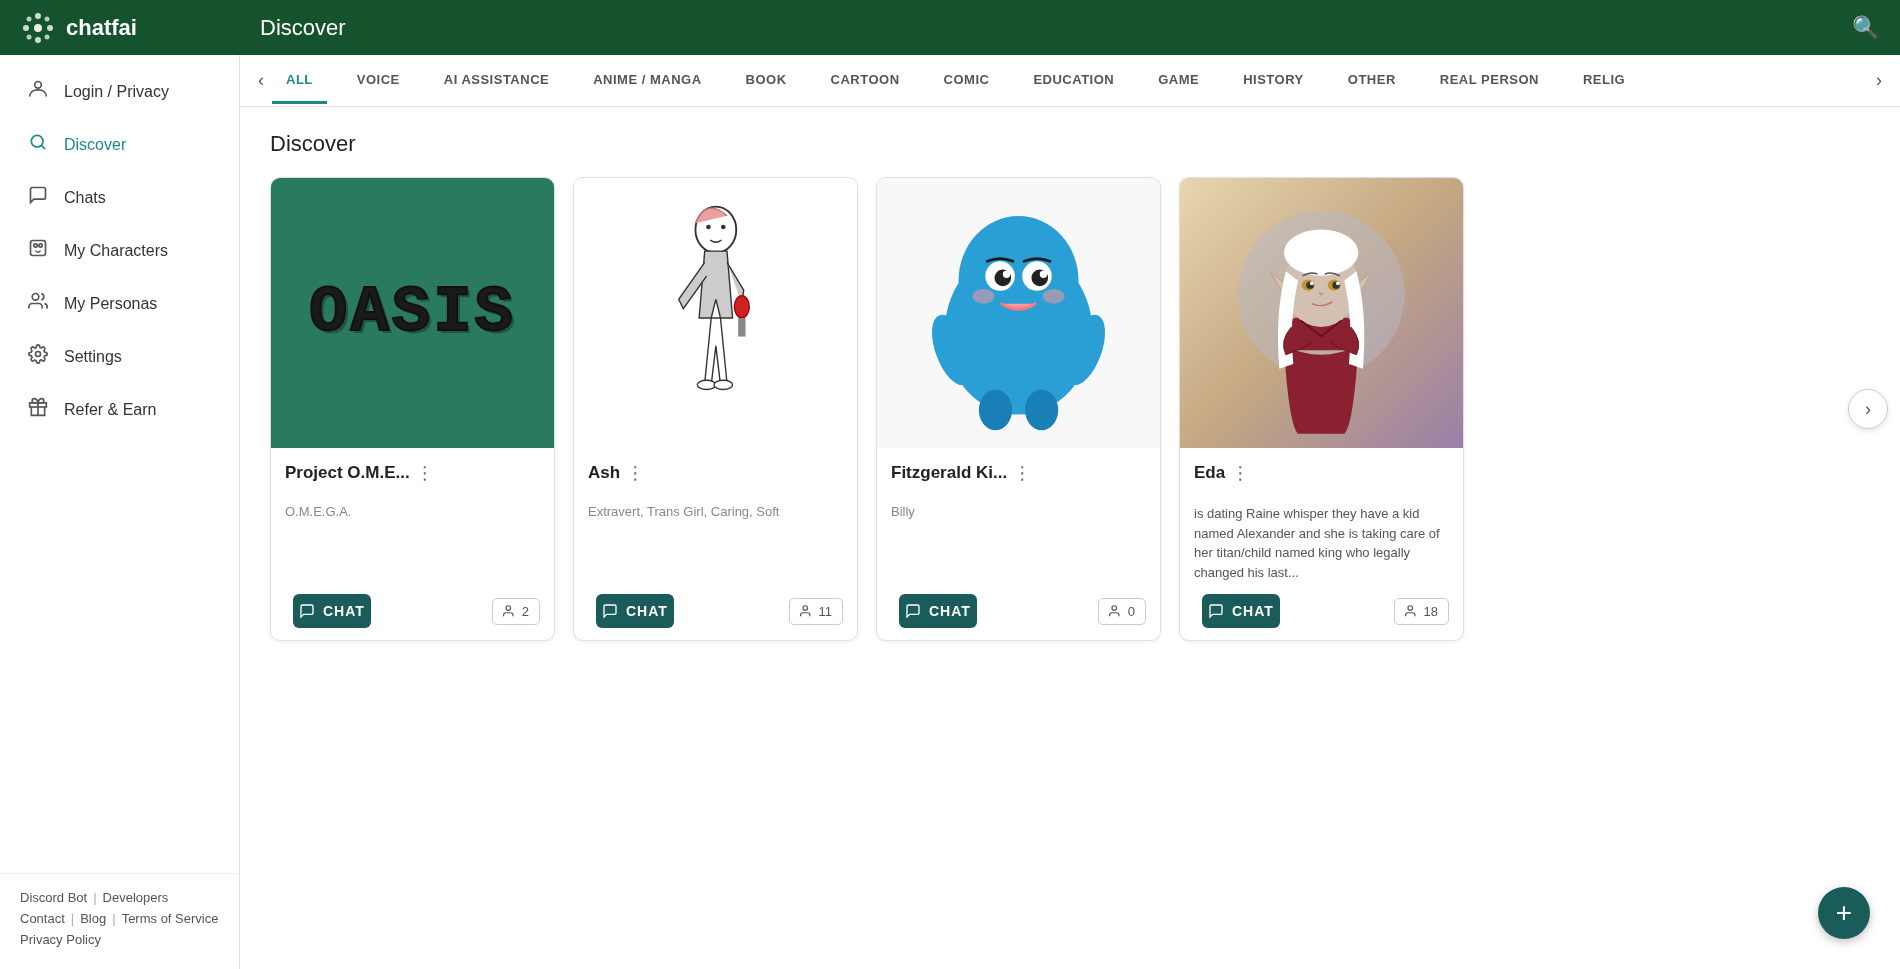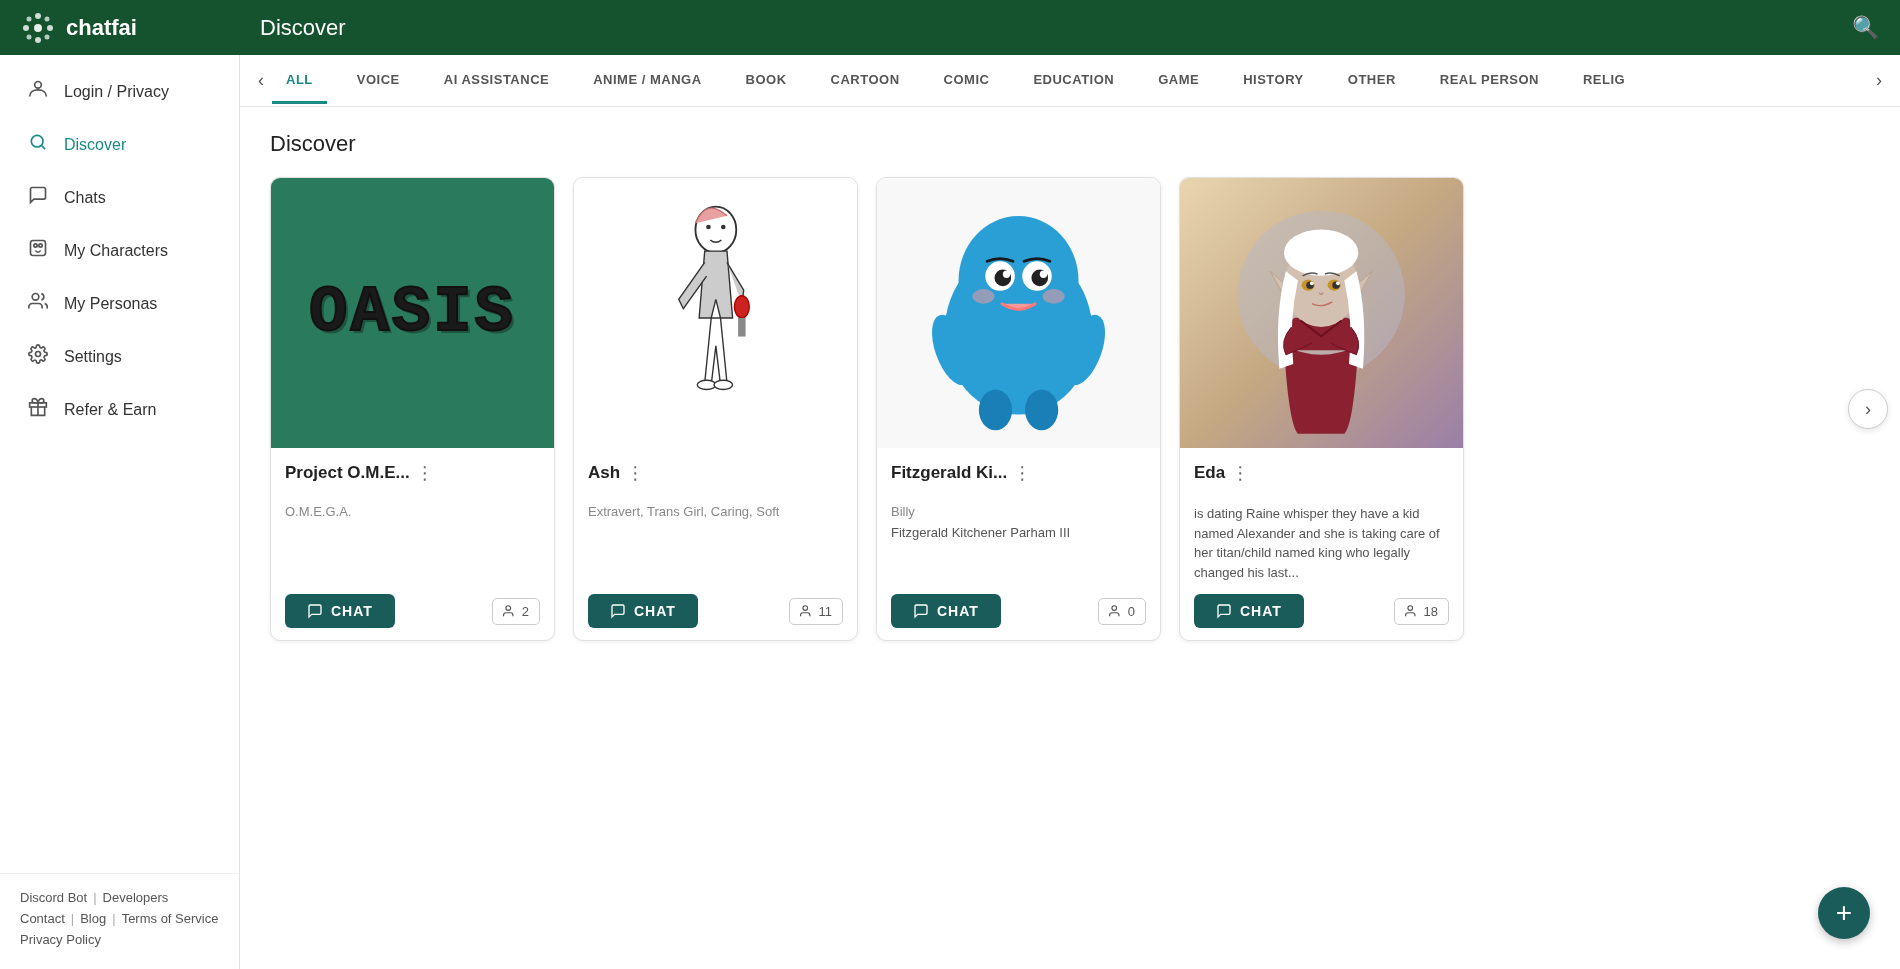--- a/index.html
+++ b/index.html
@@ -273,28 +273,29 @@
       display: flex;
       align-items: center;
       justify-content: space-between;
       padding: 12px 14px;
     }
     .chat-btn {
       background: #1a5c5a;
       color: white;
       border: none;
       border-radius: 6px;
-      padding: 9px 22px;
+      padding: 9px 6px;
       font-size: 14px;
       font-weight: 700;
       cursor: pointer;
       display: flex;
       align-items: center;
       gap: 8px;
       letter-spacing: 1px;
+      margin-left: 8px;
     }
     .followers-badge {
       border: 1px solid #ccc;
       border-radius: 5px;
       padding: 5px 10px;
       font-size: 13px;
       color: #555;
       display: flex;
       align-items: center;
       gap: 5px;
@@ -616,21 +617,20 @@
                 <ellipse cx="148" cy="112" rx="12" ry="8" fill="#ff9999" opacity="0.5"></ellipse>
               </svg>
             </div>
           </div>
           <div class="card-body">
             <div class="card-header-row">
               <span class="card-name">Fitzgerald Ki...</span>
               <span class="card-menu">⋮</span>
             </div>
             <div class="card-creator">Billy</div>
-            <div class="card-desc">Fitzgerald Kitchener Parham III</div>
           </div>
           <div class="card-footer">
             <button class="chat-btn">
               <svg width="16" height="16" viewBox="0 0 24 24" fill="none" stroke="white" stroke-width="2">
                   <path d="M21 15a2 2 0 0 1-2 2H7l-4 4V5a2 2 0 0 1 2-2h14a2 2 0 0 1 2 2z"></path>
                 </svg>
               <span>CHAT</span>
             </button>
             <div class="followers-badge">
               <svg width="14" height="14" viewBox="0 0 24 24" fill="none" stroke="#555" stroke-width="2">

